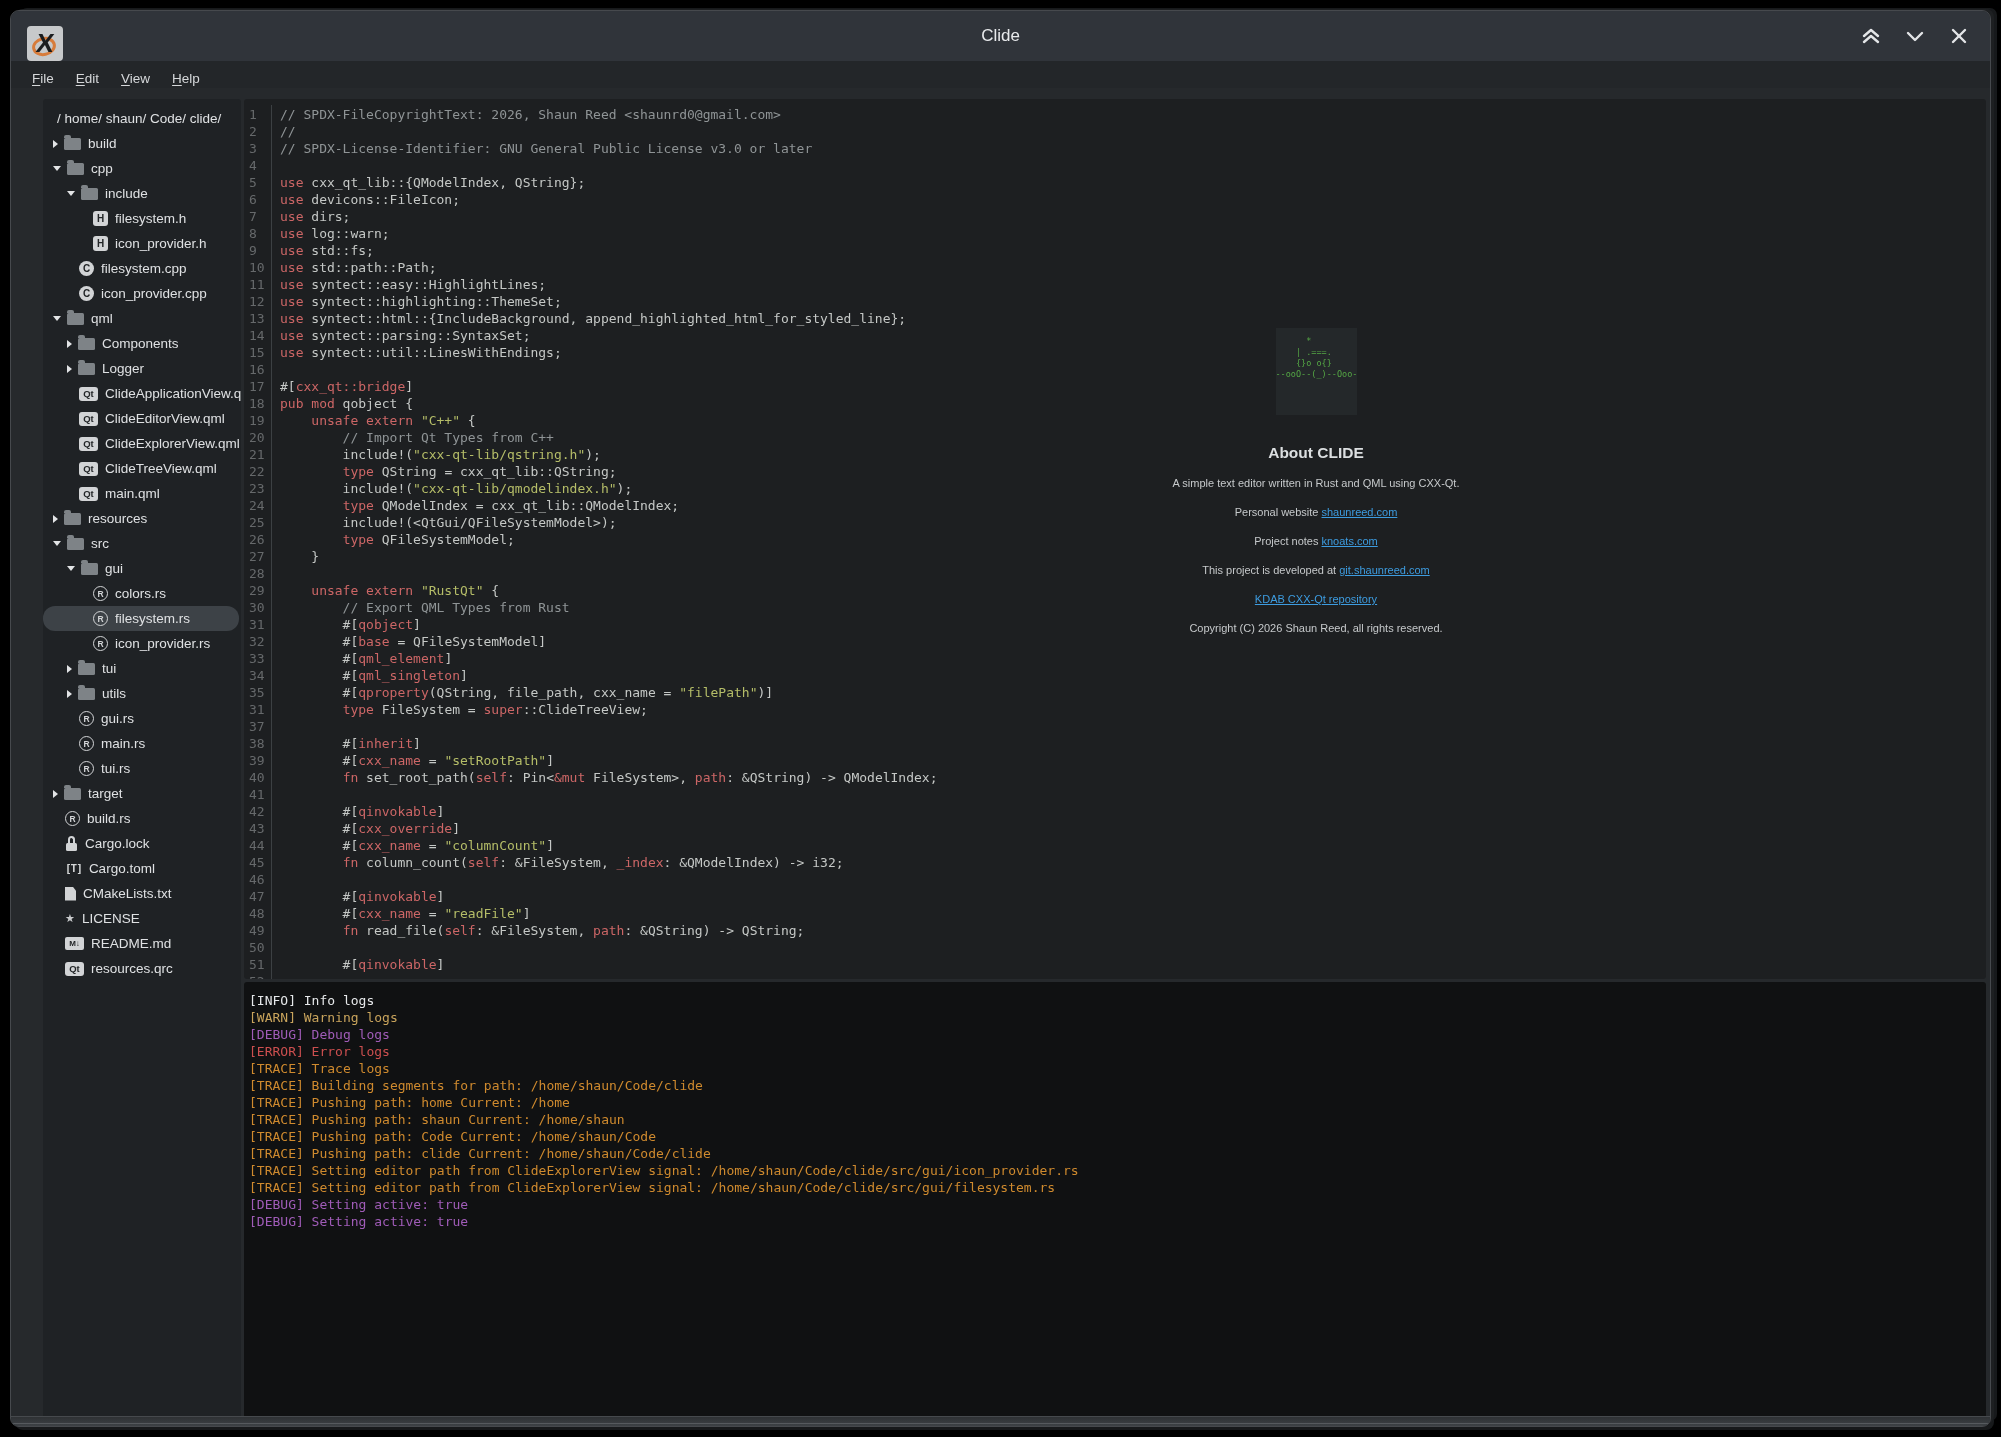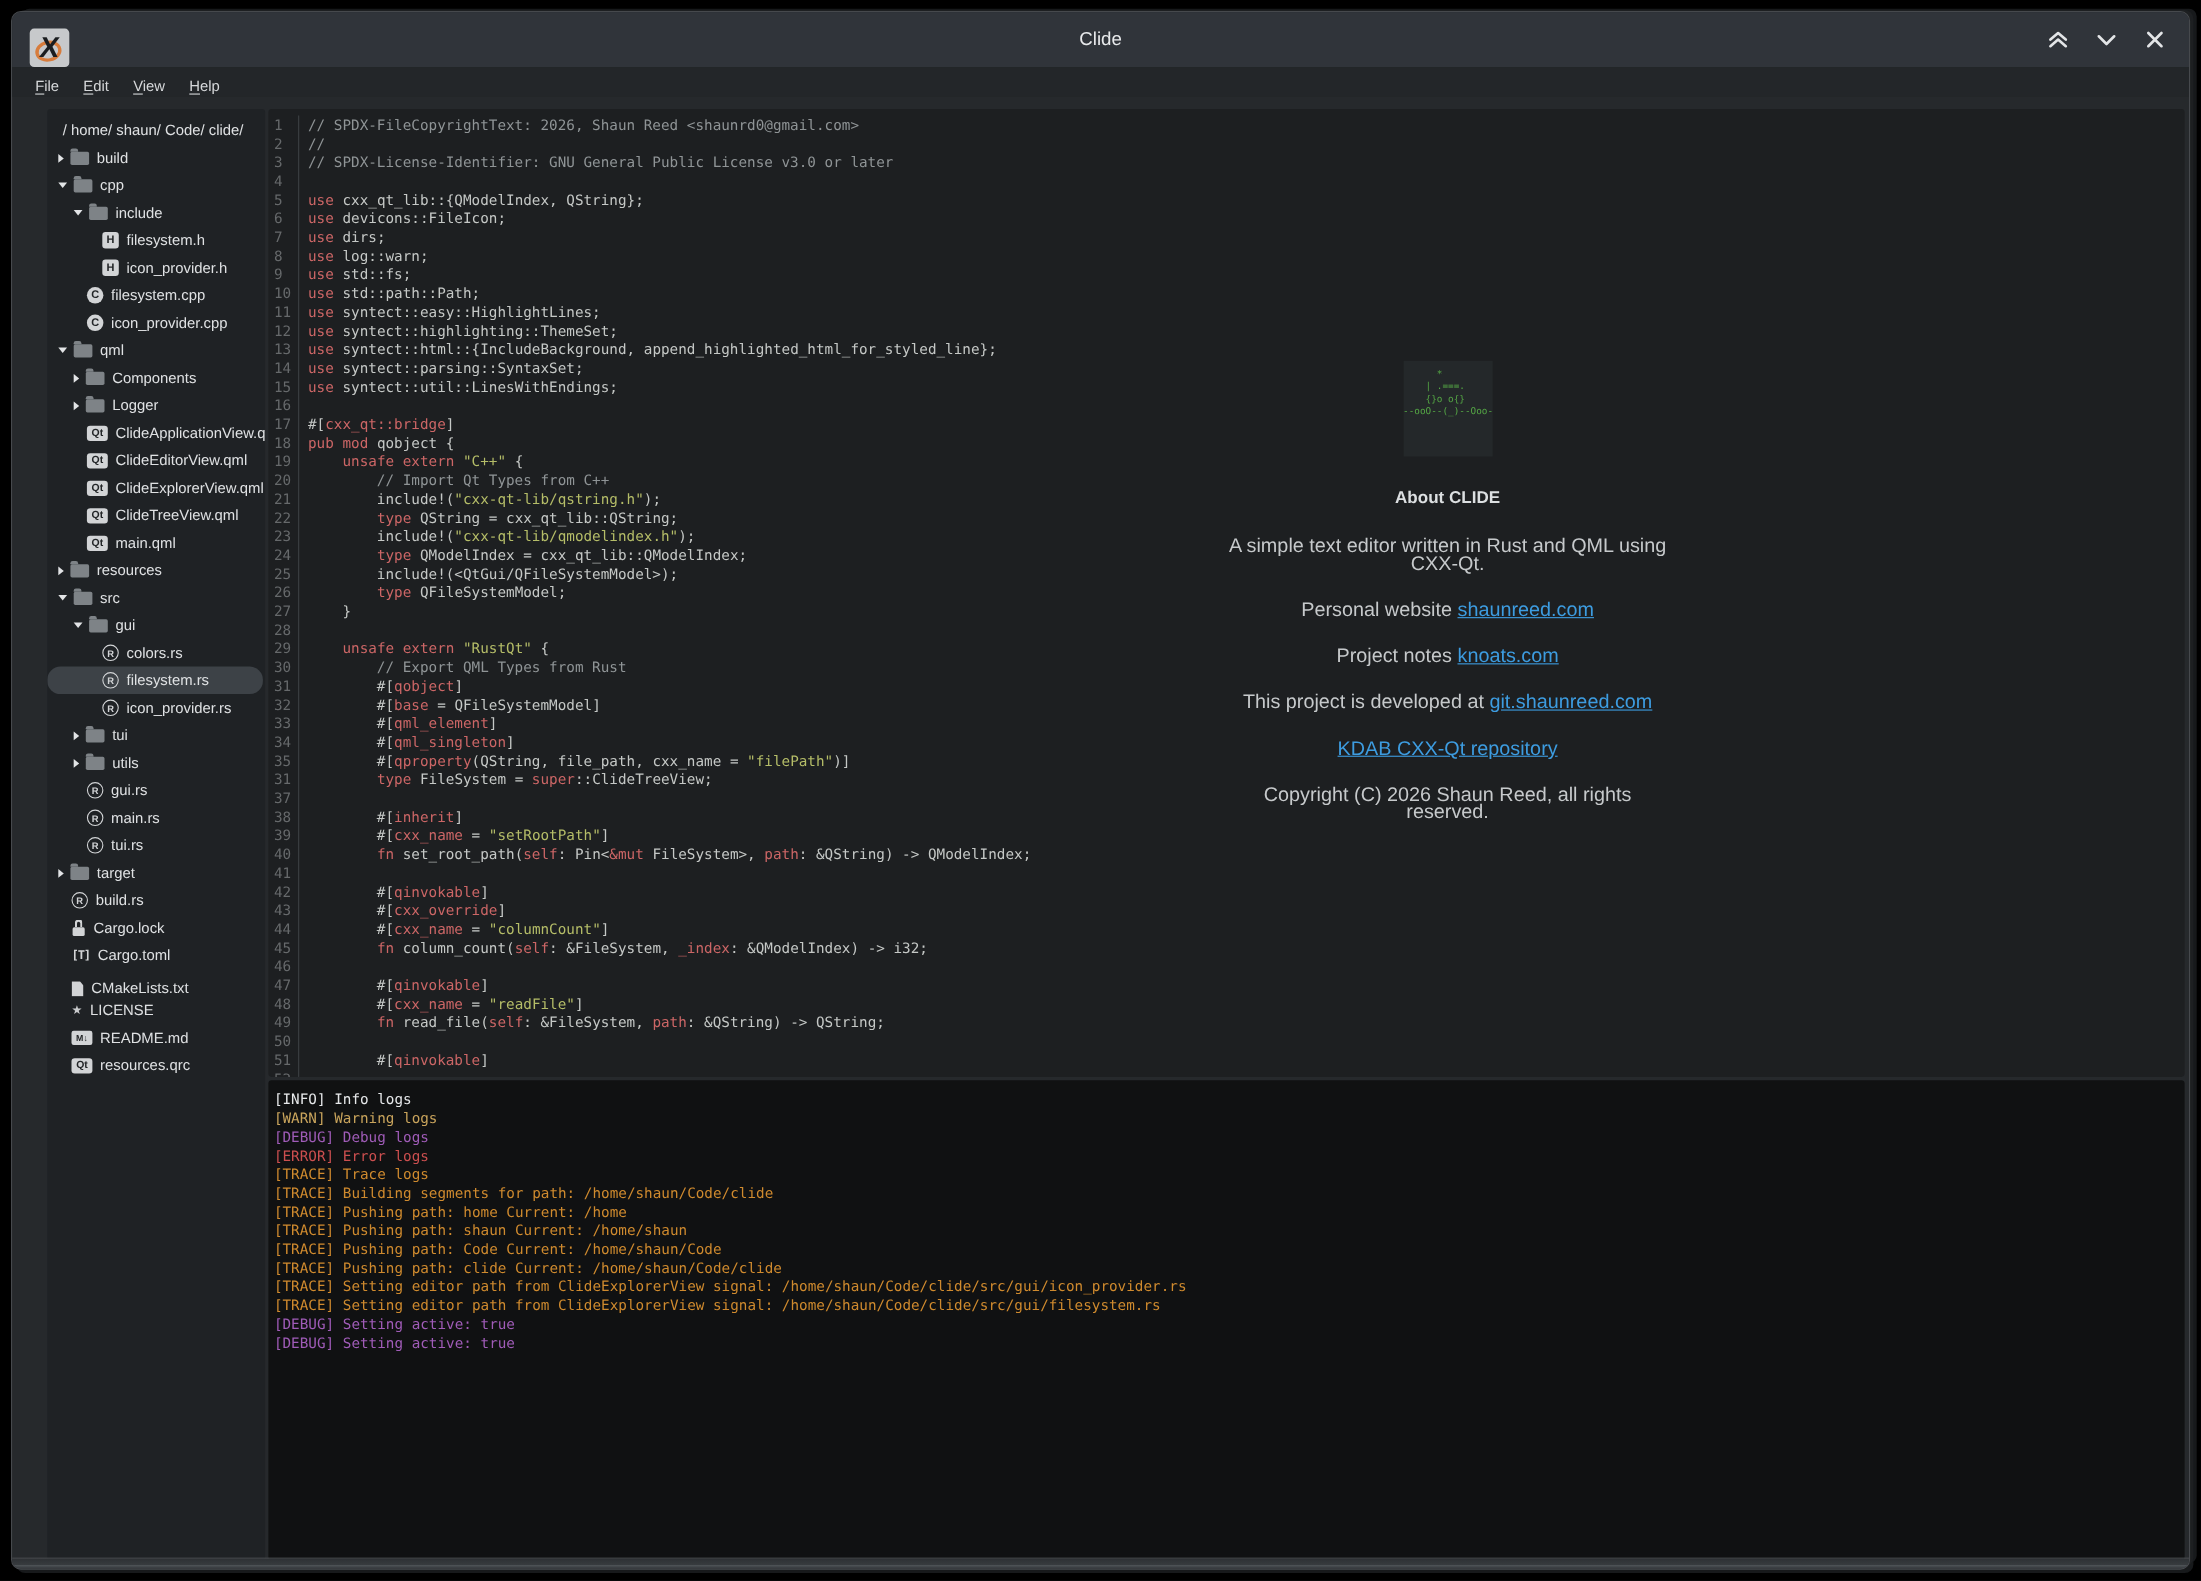--- a/index.html
+++ b/index.html
@@ -89,21 +89,21 @@
   .code-line { display:flex; height:17px; font:13px/17px "DejaVu Sans Mono", monospace; }
   .code-line .ln { flex:0 0 36px; padding-left:5px; color:#66696b; }
   .code-line .code { white-space:pre; }
   .tk-p { color:#c5c8c6; } .tk-c { color:#8f9496; } .tk-k { color:#cc6666; } .tk-s { color:#b5bd68; }
   
   .about { position:absolute; left:872px; top:229px; width:400px; text-align:center; }
   .ascii-box { width:81px; height:87px; margin:0 auto; background:#24282a; overflow:hidden; }
   .ascii-box pre { margin:8px auto 0; width:fit-content; text-align:left;
     font:8.5px/11px "DejaVu Sans Mono", monospace; color:#55a845; }
   .about-title { margin-top:29px; font-size:15.5px; font-weight:700; color:#dcdfe1; }
-  .about-row { margin-top:26px; font-size:18px; color:#c6c9cb; line-height:16px; }
+  .about-row { margin-top:13px; font-size:11px; color:#c6c9cb; line-height:16px; }
   .about-row a { color:#3d9ce0; text-decoration:underline; }
   
   .console {
     position:absolute; left:233px; top:971px; width:1742px; height:436px;
     background:#101112; border-radius:3px; overflow:hidden; padding:10px 0 0 5px;
   }
   .log-line { font:13px/17px "DejaVu Sans Mono", monospace; white-space:pre; }
   .lg-info  { color:#e6e8ea; }
   .lg-warn  { color:#c9a45c; }
   .lg-debug { color:#a05cb8; }
@@ -302,21 +302,21 @@
             <i class="shackle"></i>
             <i class="lockbody"></i>
           </span>
           <span class="tree-label">Cargo.lock</span>
         </div>
         <div class="tree-row" style="padding-left: 10px;">
           <span class="tree-spacer"></span>
           <span class="fi fi-toml">[T]</span>
           <span class="tree-label">Cargo.toml</span>
         </div>
-        <div class="tree-row" style="padding-left: 10px; align-items: flex-end;">
+        <div class="tree-row" style="padding-left: 10px;">
           <span class="tree-spacer"></span>
           <span class="fi fi-txt">
             <i class="sheet"></i>
           </span>
           <span class="tree-label">CMakeLists.txt</span>
         </div>
         <div class="tree-row" style="padding-left: 10px;">
           <span class="tree-spacer"></span>
           <span class="fi fi-star">★</span>
           <span class="tree-label">LICENSE</span>

